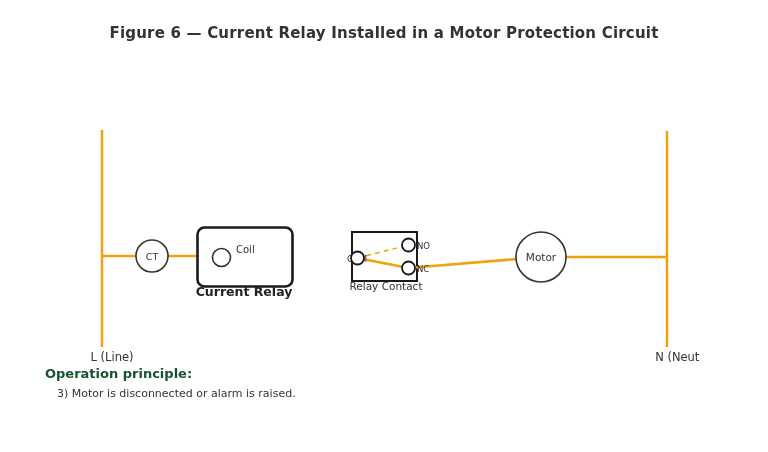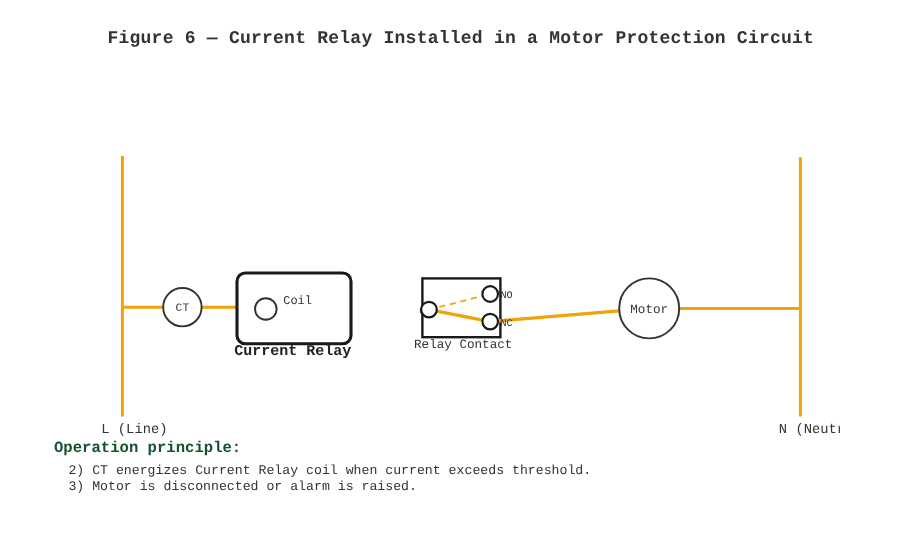--- a/index.html
+++ b/index.html
@@ -7,21 +7,20 @@
     padding: 0;
     background: #ffffff;
     font-family: "DejaVu Sans", "Liberation Sans", sans-serif;
   }
   .page {
     position: relative;
     width: 700px;
     height: 452px;
     background: #ffffff;
     overflow: hidden;
-    font-family: Liberation Mono, monospace;
   }
   .figure-title {
     position: absolute;
     top: 24px;
     left: 0;
     width: 768px;
     text-align: center;
     font-size: 15px;
     font-weight: bold;
     color: #333333;
@@ -133,17 +132,16 @@
 
     <text class="lbl-bold" x="244" y="296" font-size="12.5" text-anchor="middle">Current Relay</text>
     <text class="lbl" x="386" y="290" font-size="10.5" text-anchor="middle" fill="#3a3a3a">Relay Contact</text>
 
     <text class="lbl" x="112" y="361" font-size="11.5" text-anchor="middle">L (Line)</text>
     <text class="lbl" x="687" y="361" font-size="11.5" text-anchor="middle">N (Neutral)</text>
   </svg>
 
   <div class="operation">
     <div class="operation-heading">Operation principle:</div>
-    <div class="operation-step">2) CT energizes Current Relay coil when current exceeds threshold.</div>
     <div class="operation-step">3) Motor is disconnected or alarm is raised.</div>
   </div>
 
 </div>
 
 </body></html>

